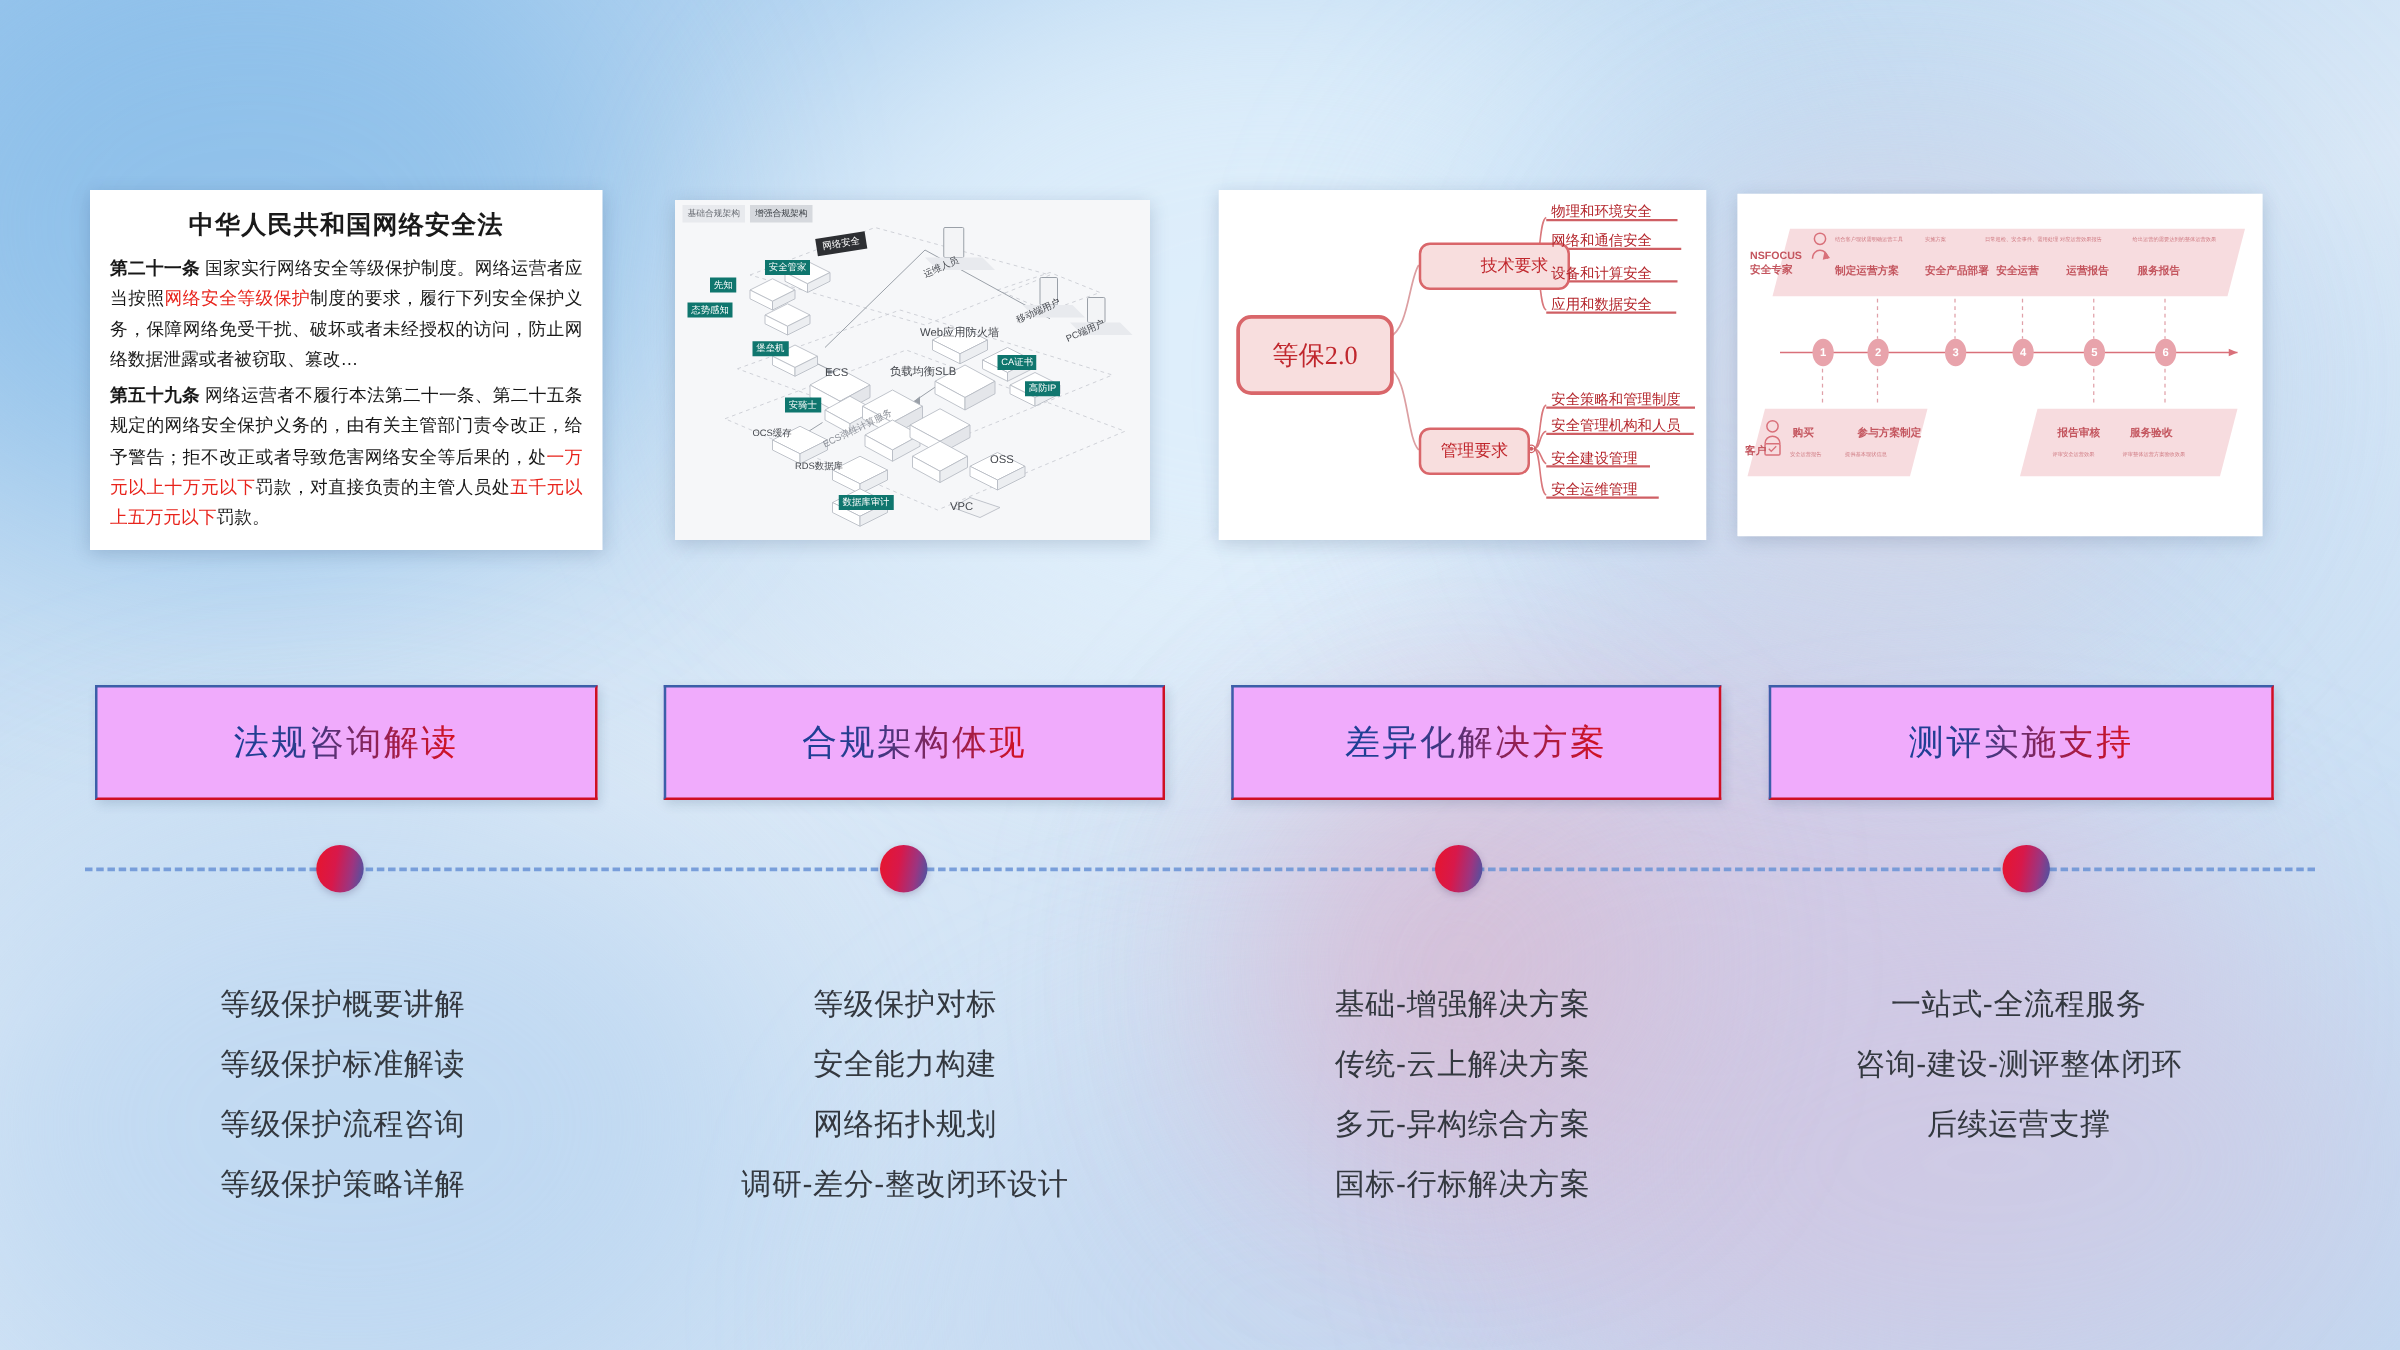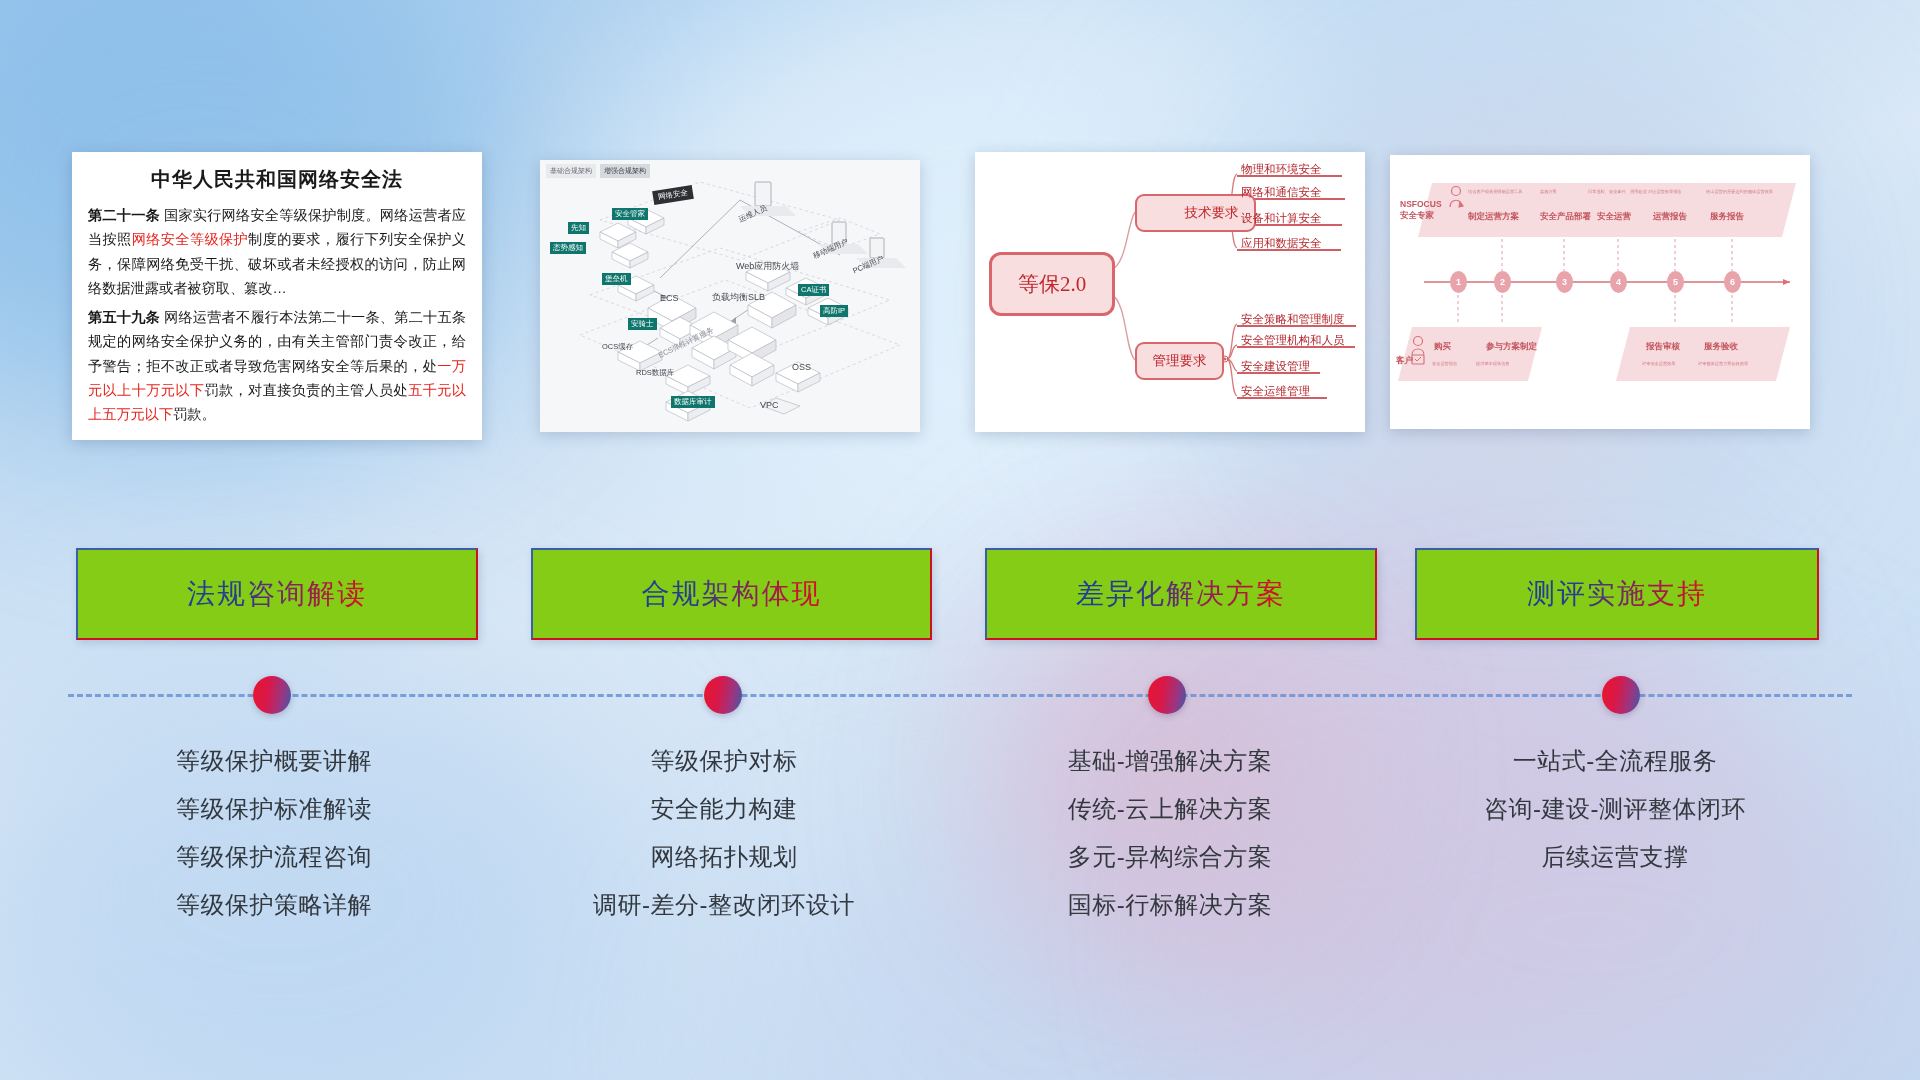--- a/index.html
+++ b/index.html
@@ -78,21 +78,21 @@
   .nsf-sm{font-size:4.2px;color:#cf7a82;}
   .nsf-num{
     position:absolute;width:17px;height:22px;border-radius:50%;
     background:#e8a3ab;color:#fff;font-size:9px;font-weight:bold;
     display:flex;align-items:center;justify-content:center;
   }
 
   
   .pills{position:absolute;left:0;top:0;width:1920px;height:1080px;}
   .pill{
-    position:absolute;top:548px;height:88px;background:#84cc16;
+    position:absolute;top:548px;height:88px;background:#f0abfc;
     border:2px solid #cf1022;border-top-color:#3b5ea8;border-left-color:#3b5ea8;
     display:flex;align-items:center;justify-content:center;
     box-shadow:2px 3px 8px rgba(40,70,110,.18);
   }
   .pill-label{
     font-size:28px;font-weight:500;letter-spacing:2px;
     background:linear-gradient(90deg,#1b3f96 0%,#2b3d8e 28%,#8d2256 62%,#d81020 100%);
     -webkit-background-clip:text;background-clip:text;color:transparent;
     -webkit-text-fill-color:transparent;
   }
@@ -110,21 +110,21 @@
     position:absolute;top:676px;width:38px;height:38px;border-radius:50%;
     background:linear-gradient(100deg,#e8152c 0%,#d8184a 40%,#9c3580 72%,#3f59a8 100%);
     box-shadow:0 2px 6px rgba(60,40,90,.25);
   }
   .dot.d1{left:253px;}
   .dot.d2{left:704px;}
   .dot.d3{left:1148px;}
   .dot.d4{left:1602px;}
 
   
-  .col{position:absolute;top:738px;text-align:center;}
+  .col{position:absolute;top:781px;text-align:center;}
   .col.k1{left:64px;width:420px;}
   .col.k2{left:514px;width:420px;}
   .col.k3{left:960px;width:420px;}
   .col.k4{left:1400px;width:430px;}
   .col .item{font-size:24px;color:#33383f;line-height:1;padding:11px 0 13px 0;letter-spacing:.5px;}
 </style>
 </head>
 <body>
 
 <div class="bg bg-base">

